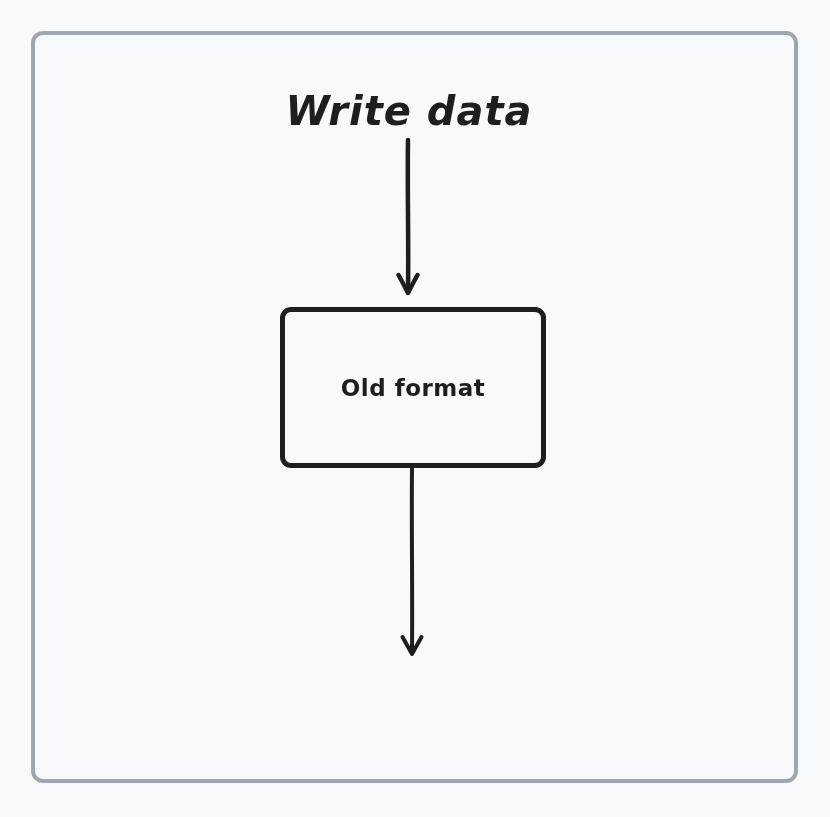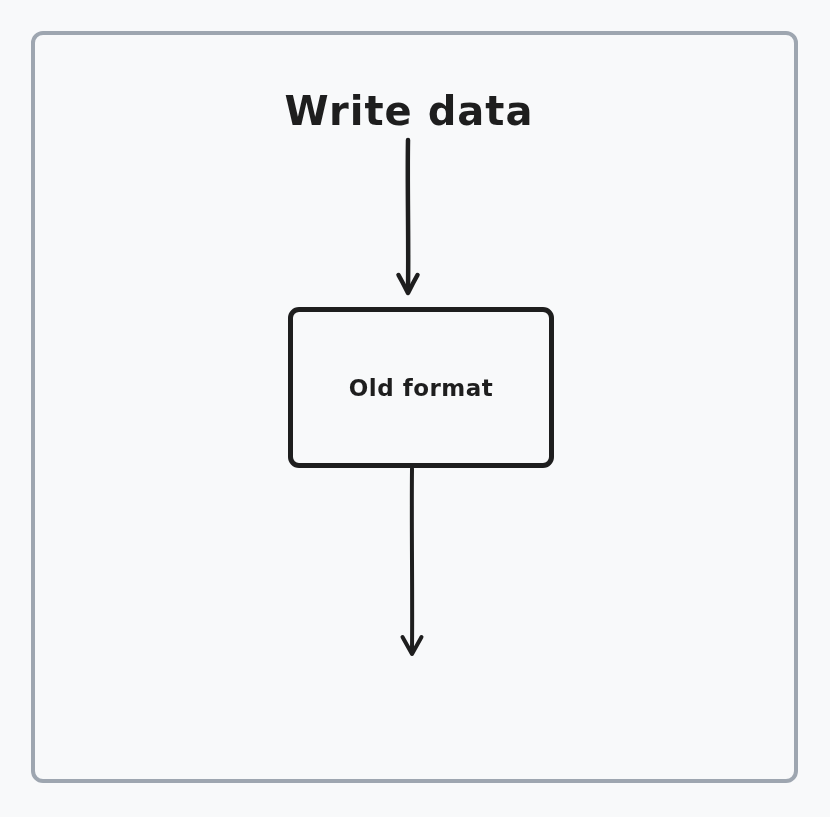--- a/index.html
+++ b/index.html
@@ -35,20 +35,21 @@
     color: #1E1E1E;
     font-size: 40px;
     font-weight: 700;
     letter-spacing: 1px;
     line-height: 44px;
     white-space: nowrap;
   }
   .label-top {
     left: 409px;
     top: 89px;
+    font-style: italic;
   }
   .label-bottom {
     left: 412px;
     top: 673px;
   }
   .arrow-svg {
     position: absolute;
     display: block;
   }
   .arrow-svg path {
@@ -60,21 +61,21 @@
   .arrow-1 {
     left: 388px;
     top: 137px;
   }
   .arrow-2 {
     left: 393px;
     top: 468px;
   }
   .node-box {
     position: absolute;
-    left: 288px;
+    left: 280px;
     top: 307px;
     width: 266px;
     height: 161px;
     box-sizing: border-box;
     border: 5px solid #1E1E1E;
     border-radius: 11px;
     background: transparent;
     display: flex;
     align-items: center;
     justify-content: center;

